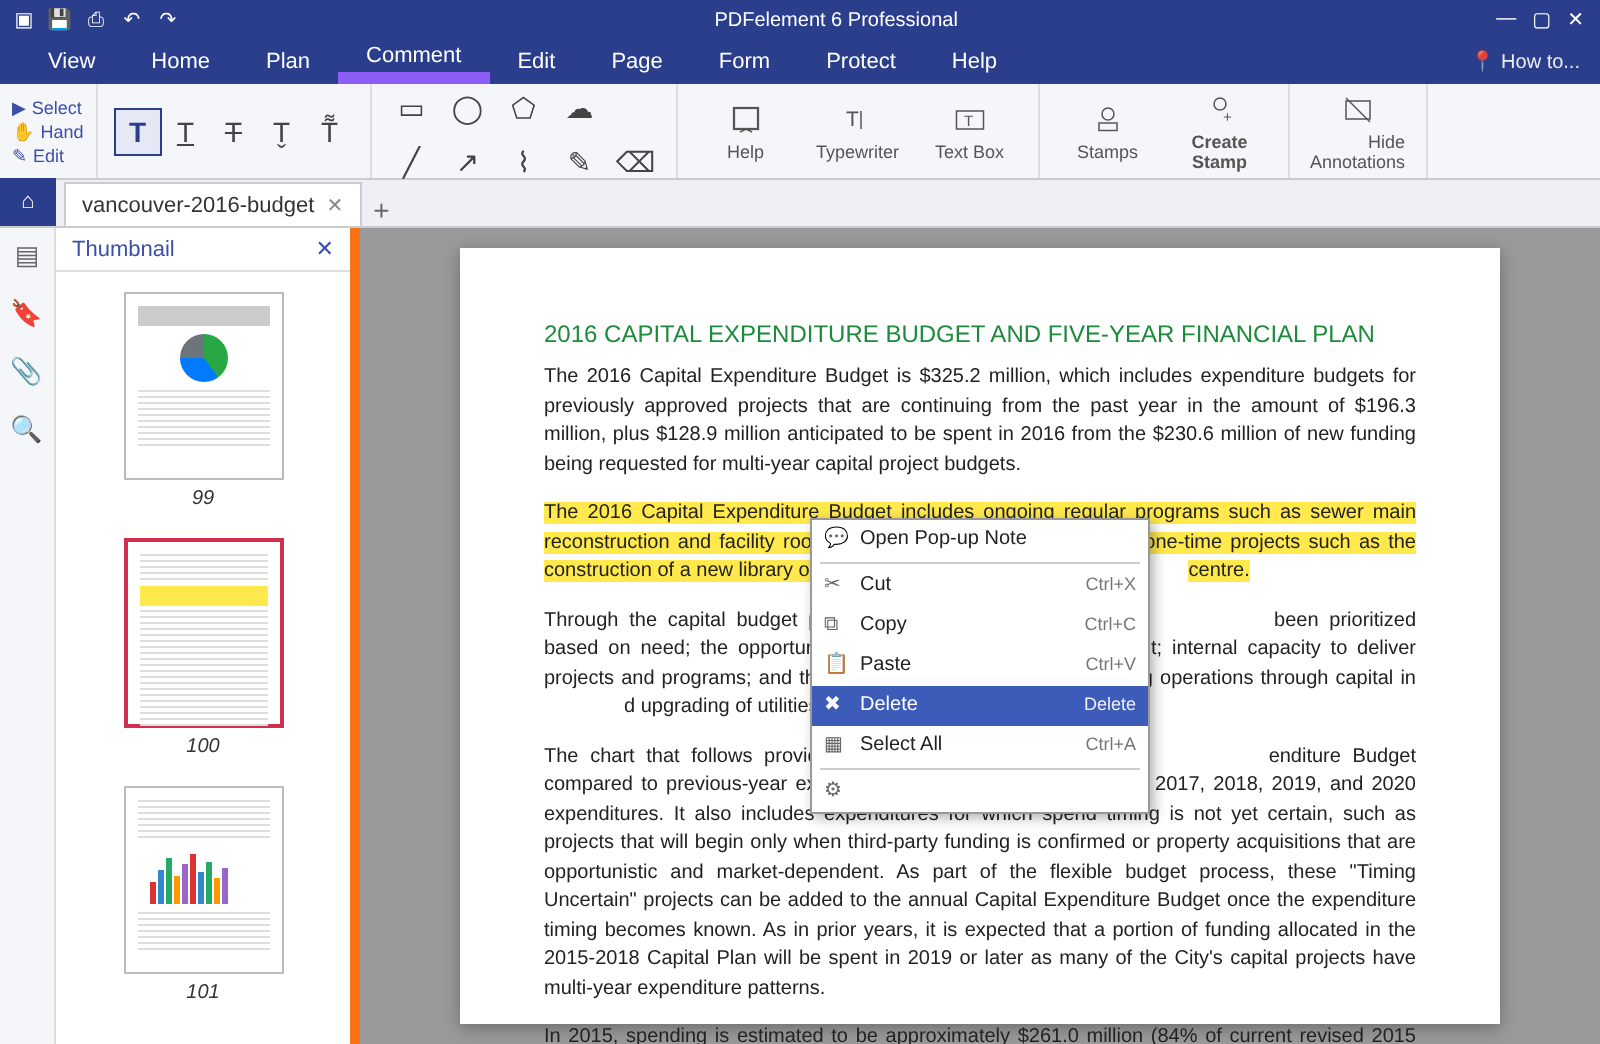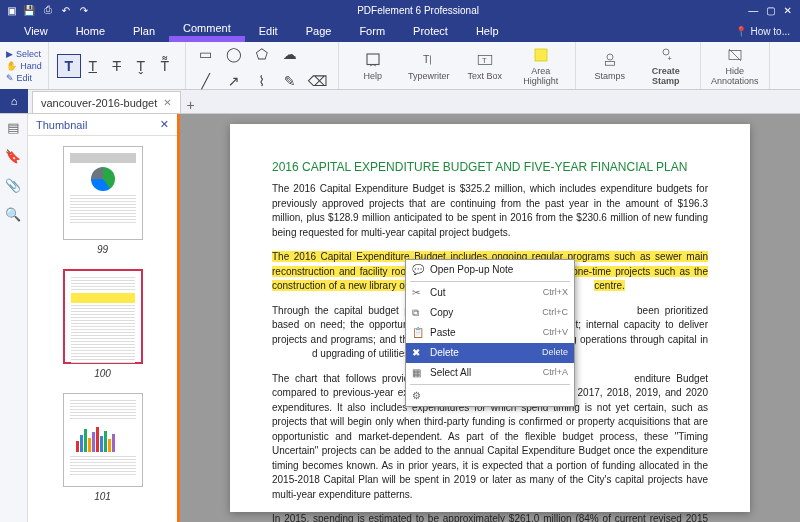--- a/index.html
+++ b/index.html
@@ -25,21 +25,21 @@
 .ribbon .big-btn { display:flex; flex-direction:column; align-items:center; justify-content:center; gap:2px; width:52px; cursor:pointer; font-size:9px; color:#555; }
 .ribbon .big-btn svg { width:18px; height:18px; }
 .tabbar { height:24px; background:#eef0f6; border-bottom:1px solid #ccc; display:flex; align-items:flex-end; font-size:11px; }
 .tabbar .home-icon { width:28px; height:24px; background:#2b3e8c; display:flex; align-items:center; justify-content:center; color:#fff; }
 .tabbar .tab { height:22px; background:#fff; border:1px solid #ccc; border-bottom:none; padding:0 8px; display:flex; align-items:center; gap:6px; margin-left:4px; color:#333; }
 .tabbar .tab .close { font-size:10px; color:#888; cursor:pointer; }
 .tabbar .add { margin-left:6px; font-size:14px; color:#666; cursor:pointer; }
 .workspace { display:flex; height:408px; }
 .sidestrip { width:28px; background:#f5f6fa; border-right:1px solid #ddd; display:flex; flex-direction:column; align-items:center; padding-top:6px; gap:14px; color:#666; font-size:13px; }
 .sidestrip span { cursor:pointer; }
-.thumbpanel { width:152px; border-right:3px solid #f97316; background:#fff; display:flex; flex-direction:column; }
+.thumbpanel { width:152px; border-right:5px solid #f97316; background:#fff; display:flex; flex-direction:column; }
 .thumbpanel .hdr { height:22px; display:flex; align-items:center; justify-content:space-between; padding:0 8px; font-size:11px; color:#3b4fa8; border-bottom:1px solid #ddd; }
 .thumbpanel .thumbs { flex:1; overflow-y:auto; padding:10px 0; display:flex; flex-direction:column; align-items:center; gap:4px;font-style:italic; }
 .thumb { width:80px; height:104px; background:#fff; border:1px solid #bbb; position:relative; }
 .thumb.selected { border:2px solid #d03050; }
 .thumb-label { font-size:10px; color:#333; margin-bottom:10px; }
 .thumb-content { position:absolute; inset:6px; font-size:3px; color:#555; }
 .docarea { flex:1; background:#9a9a9a; overflow:auto; padding:10px 0; display:flex; justify-content:center; }
 .page { width:520px; background:#fff; padding:35px 42px; font-size:10px; color:#222; line-height:1.45; position:relative; box-shadow:0 2px 8px rgba(0,0,0,.3); }
 .page h2 { color:#1e8a3c; font-size:12px; font-weight:normal; margin-bottom:6px; }
 .page p { margin-bottom:10px; text-align:justify; }
@@ -137,27 +137,20 @@
         </svg>
       <span>Typewriter</span>
     </div>
     <div class="big-btn">
       <svg viewBox="0 0 24 24">
           <rect x="3" y="6" width="18" height="12" fill="none" stroke="#555"></rect>
           <text x="8" y="16" font-size="10" fill="#555">T</text>
         </svg>
       <span>Text Box</span>
     </div>
-    <div class="big-btn">
-      <svg viewBox="0 0 24 24">
-          <rect x="4" y="4" width="16" height="16" fill="#ffe94d" stroke="#cc0"></rect>
-        </svg>
-      <span style="white-space:pre-line;text-align:center;">Area
-Highlight</span>
-    </div>
   </div>
   <div class="group" style="gap:4px;">
     <div class="big-btn">
       <svg viewBox="0 0 24 24">
           <circle cx="12" cy="8" r="4" fill="none" stroke="#555"></circle>
           <rect x="6" y="14" width="12" height="5" fill="none" stroke="#555"></rect>
         </svg>
       <span>Stamps</span>
     </div>
     <div class="big-btn">
@@ -168,21 +161,21 @@
       <span style="white-space:pre-line;text-align:center;font-weight:bold;">Create
 Stamp</span>
     </div>
   </div>
   <div class="group">
     <div class="big-btn">
       <svg viewBox="0 0 24 24">
           <rect x="4" y="6" width="16" height="12" fill="none" stroke="#555"></rect>
           <line x1="4" y1="4" x2="20" y2="20" stroke="#555"></line>
         </svg>
-      <span style="white-space:pre-line;text-align:center;">Hide
+      <span style="white-space:pre-line;text-align:right;">Hide
 Annotations</span>
     </div>
   </div>
 </div>
 
 <div class="tabbar">
   <div class="home-icon">⌂</div>
   <div class="tab">
     <span>vancouver-2016-budget</span>
     <span class="close">✕</span>

